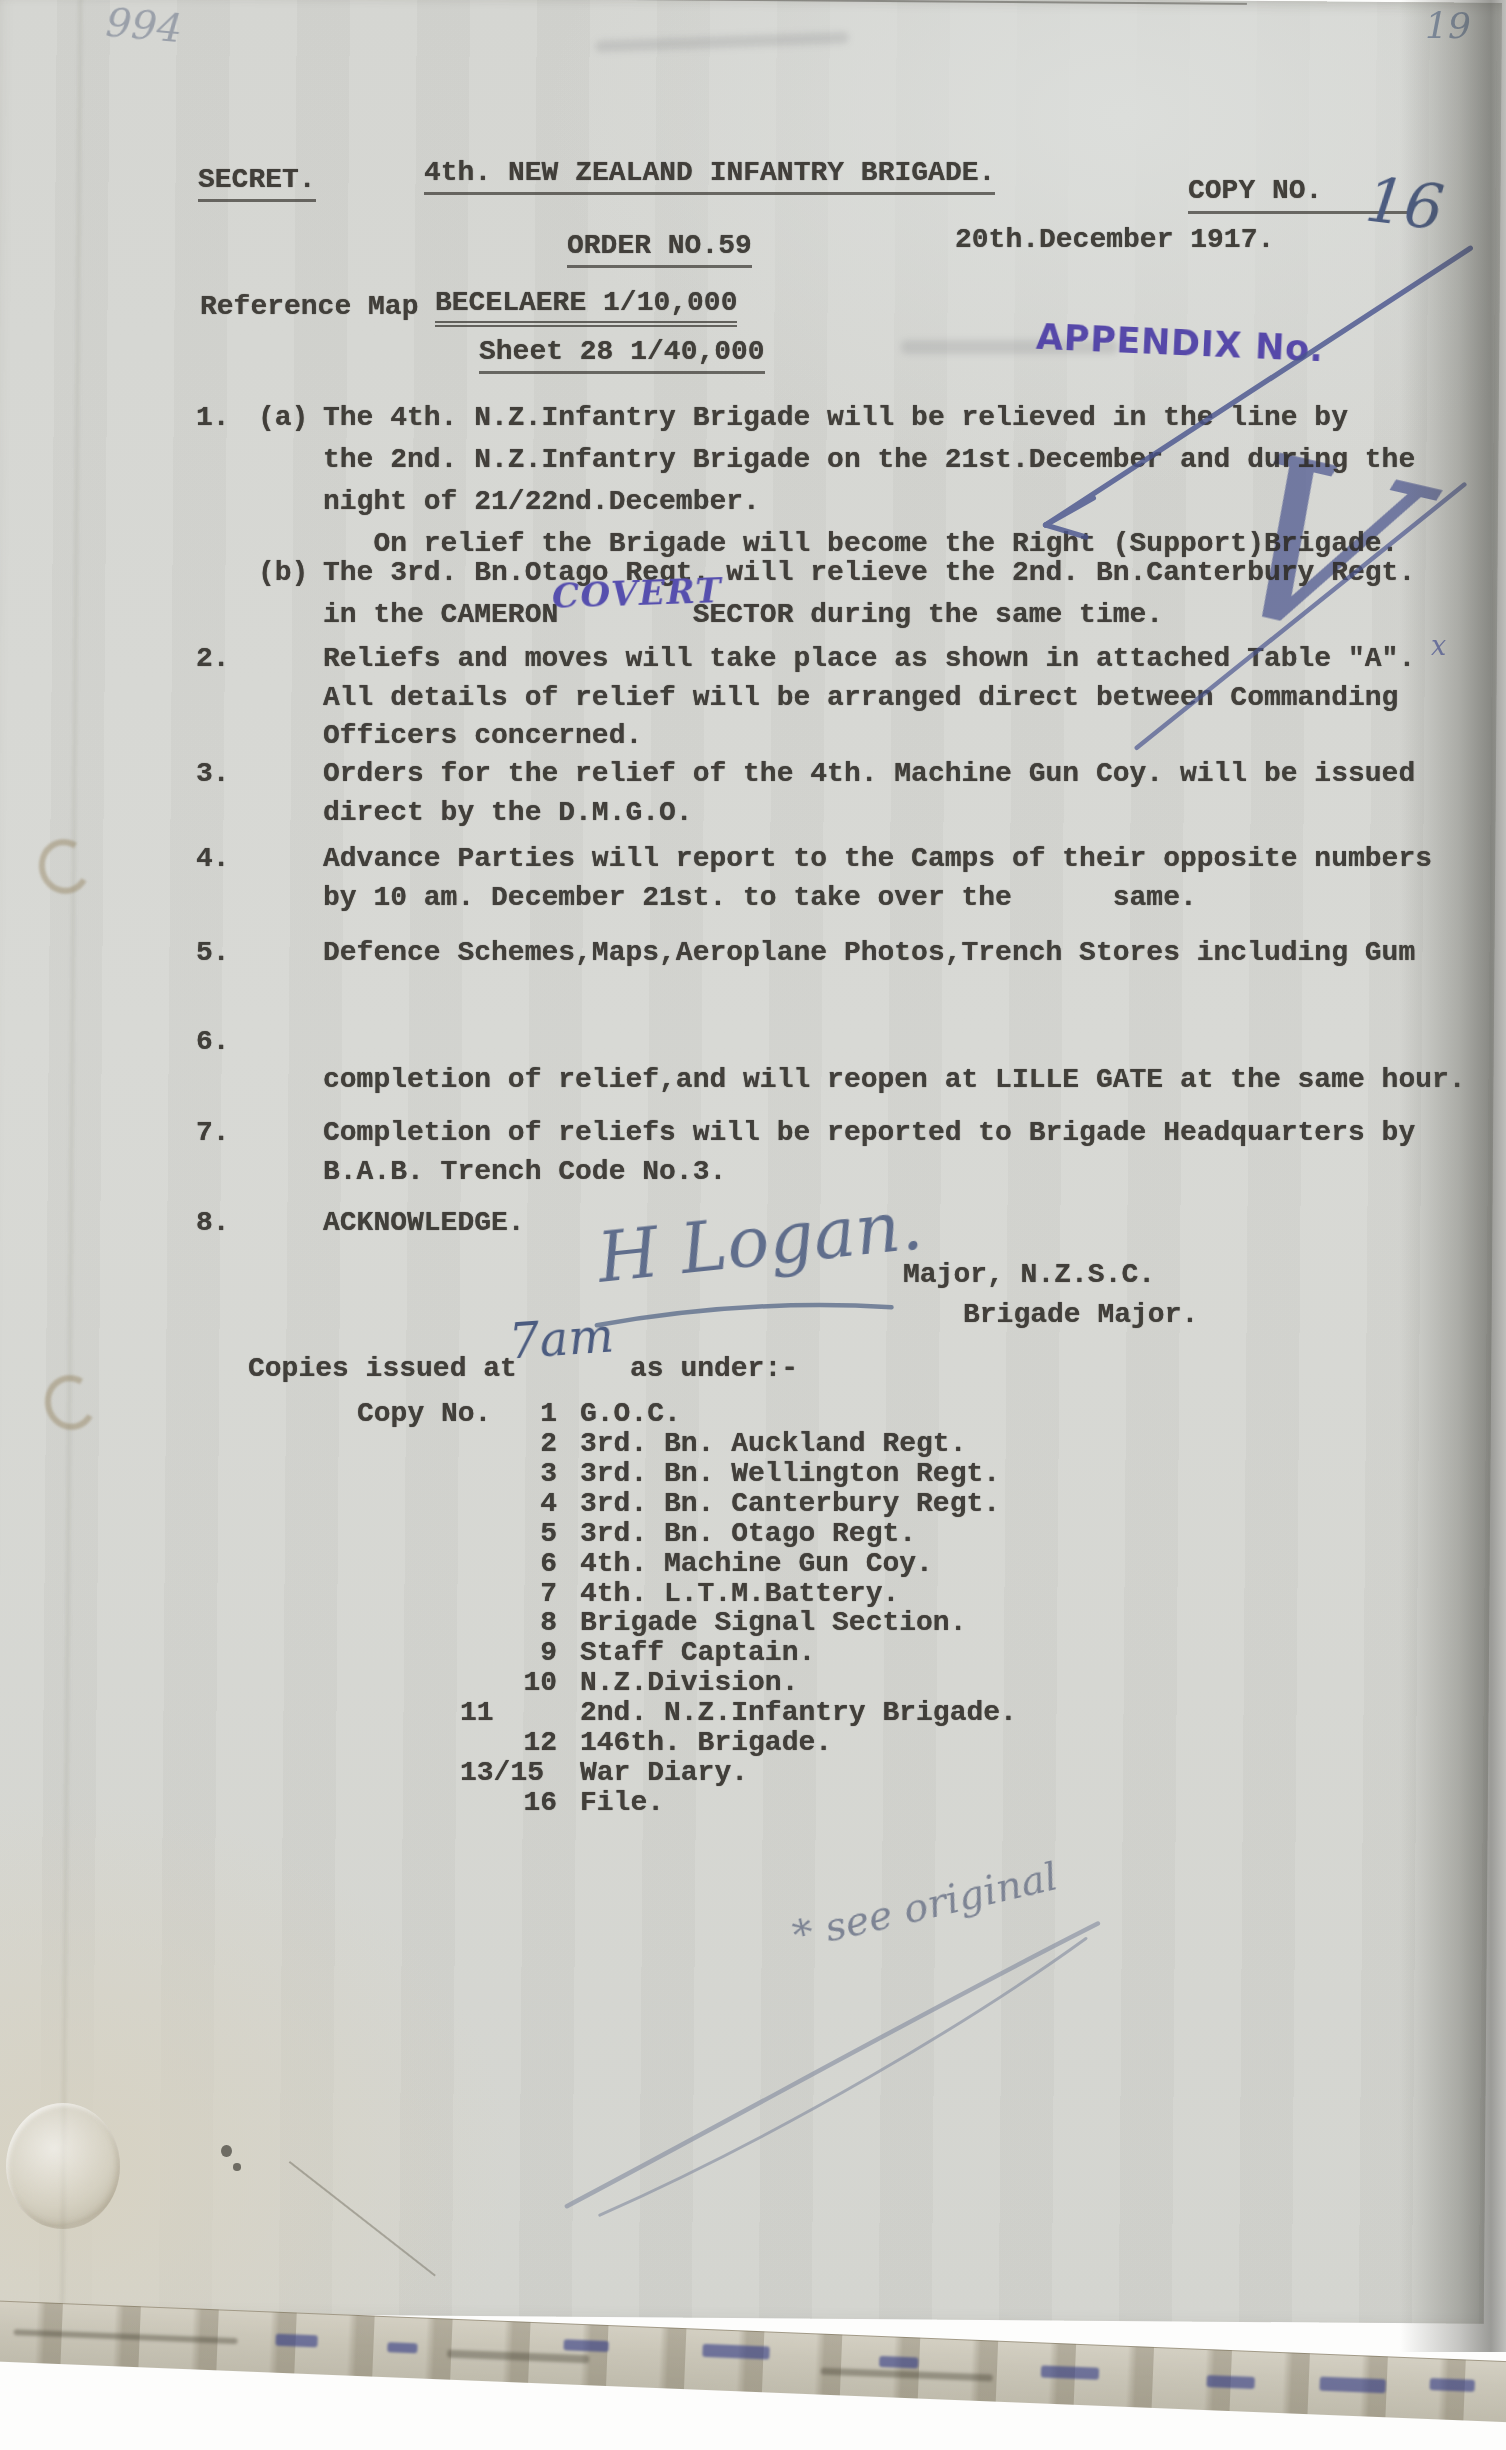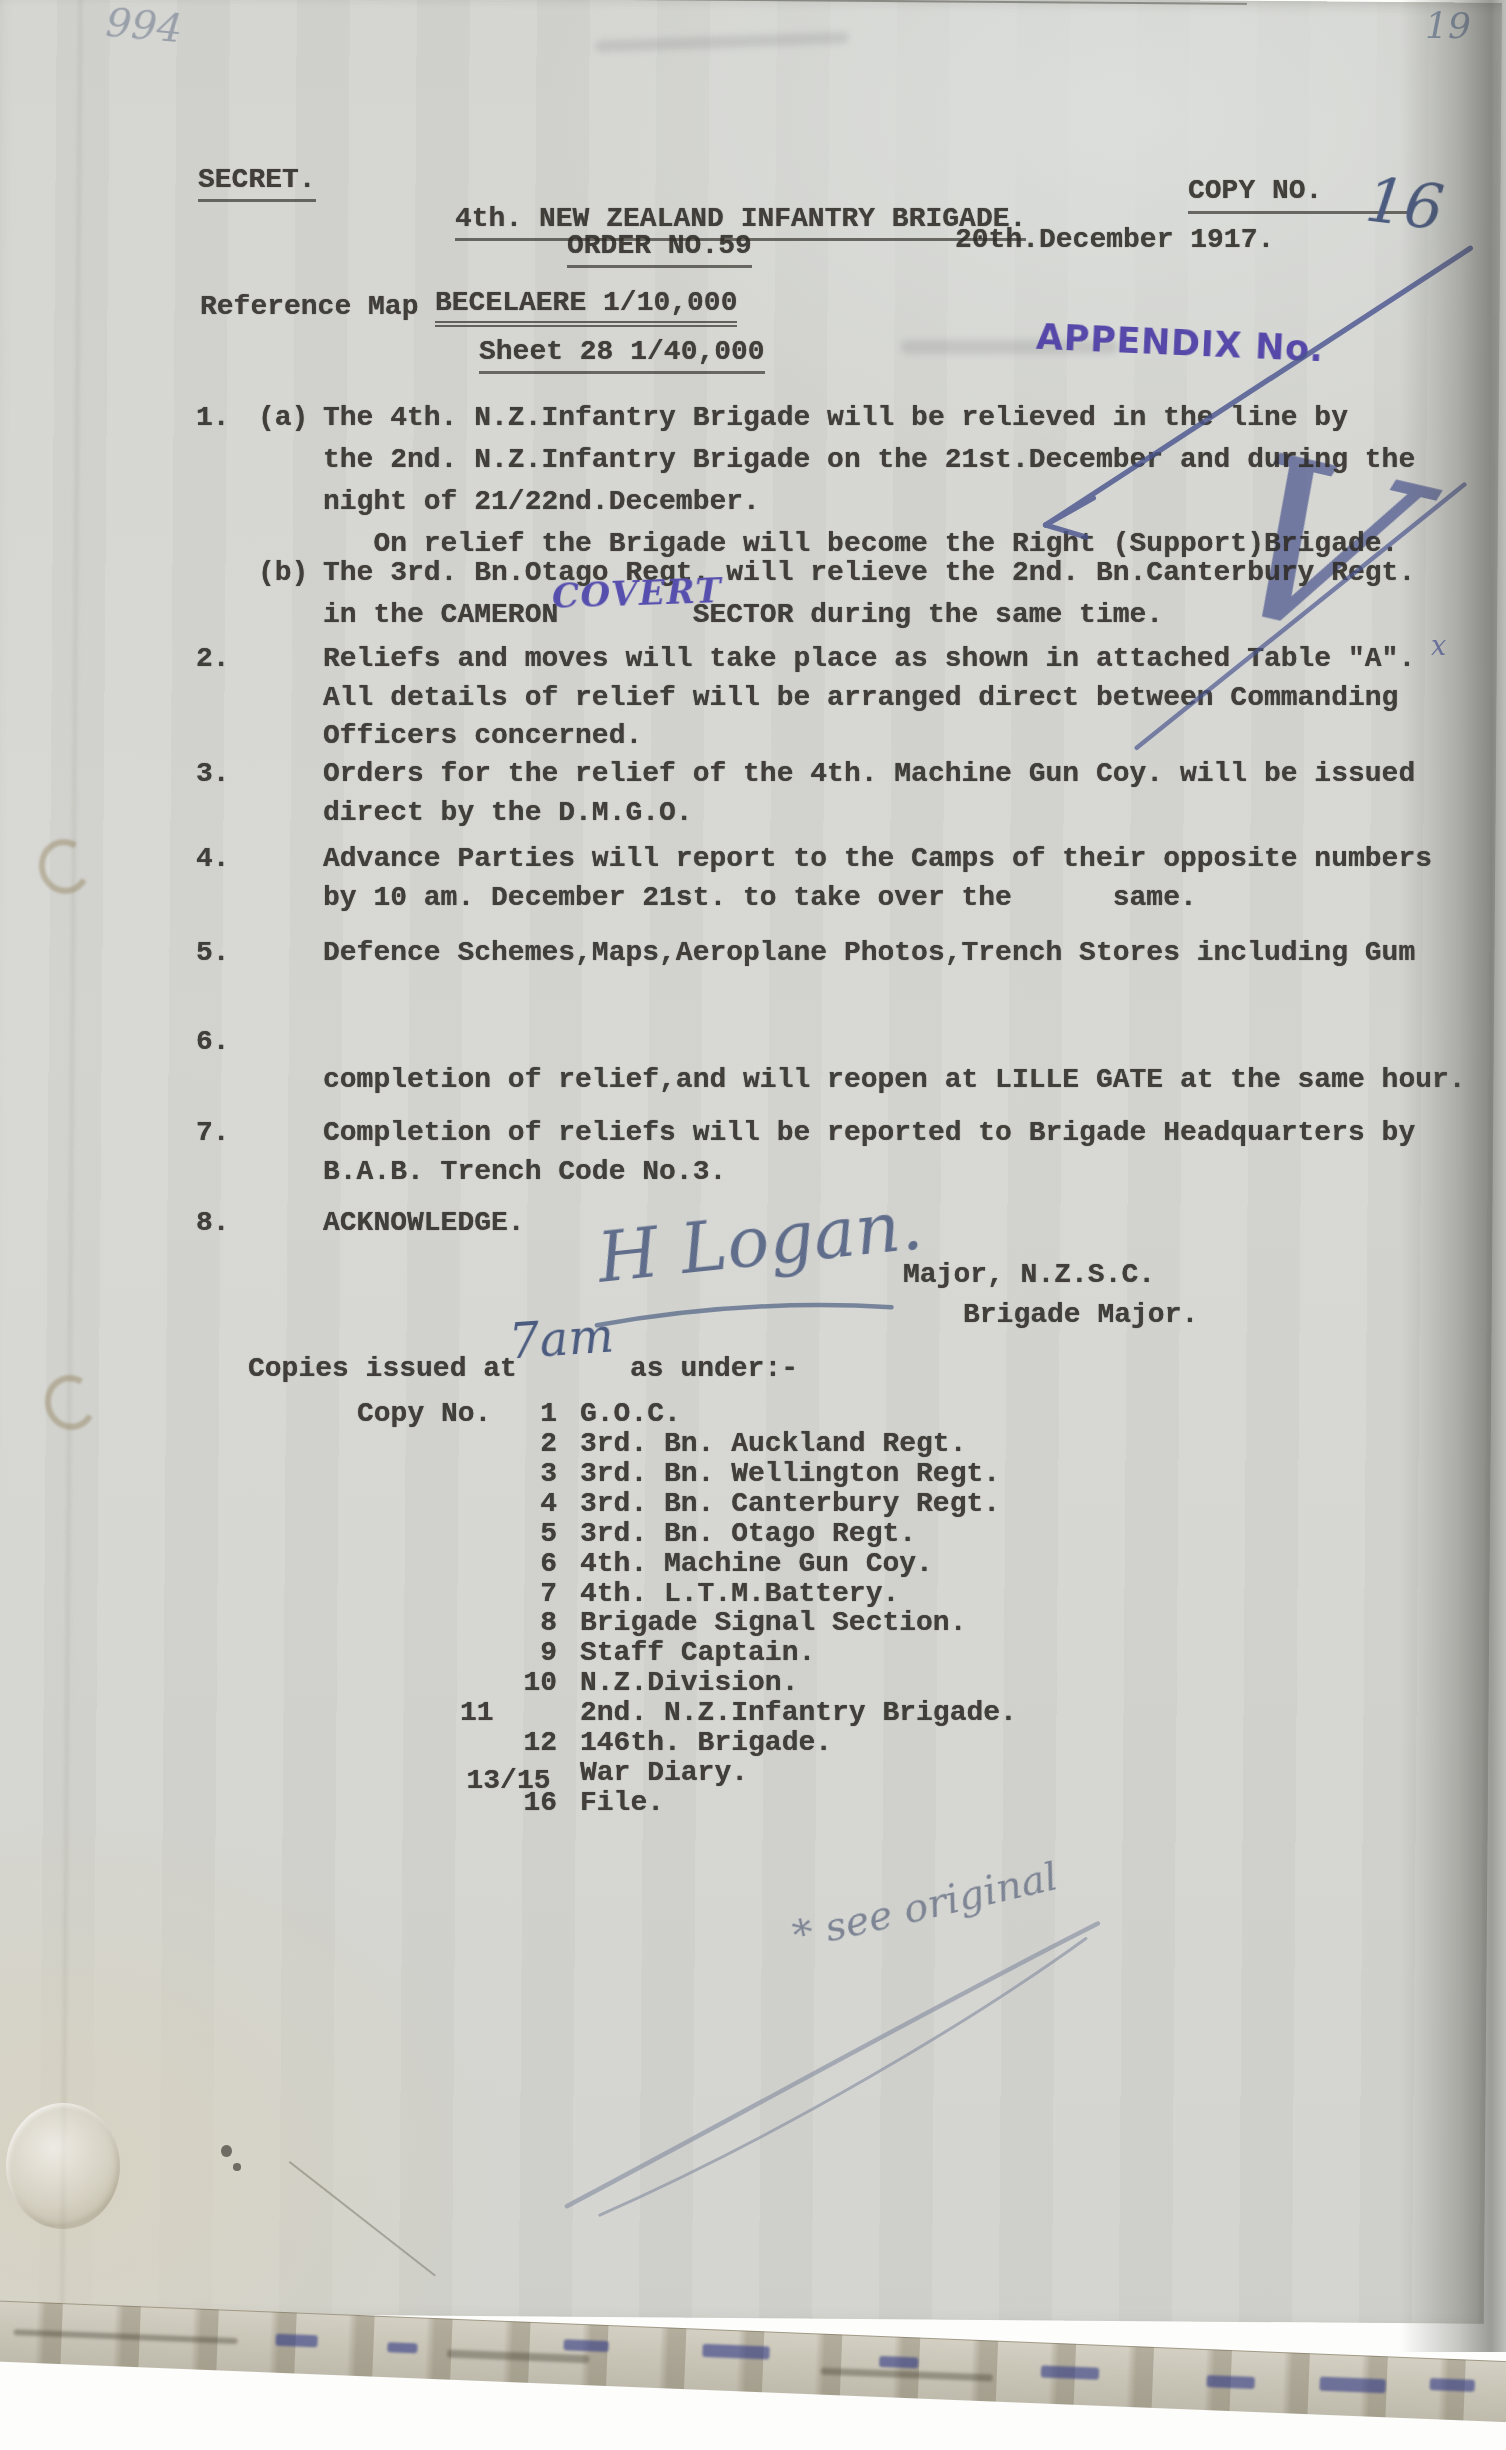--- a/index.html
+++ b/index.html
@@ -69,21 +69,21 @@
   <div class="hole" style="left:45px;top:1375px;"></div>
   <div class="seal"></div>
   <div class="sealdot" style="left:221px;top:2145px;width:10.5px;height:12px;"></div>
   <div class="sealdot" style="left:233px;top:2163px;width:7.5px;height:7.5px;"></div>
   <div class="crease-d"></div>
 
   <div class="pencil" style="left:106px;top:1.5px;font-size:40px;transform:rotate(5deg);opacity:.8;">994</div>
   <div class="pencil" style="left:1425px;top:4.5px;font-size:36px;color:#7787a0;opacity:.85;">19</div>
 
   <div class="t" style="left:198px;top:166px;"><span class="u">SECRET.</span></div>
-  <div class="t" style="left:455px;top:159px;margin-top:46px;"><span class="u">4th. NEW ZEALAND INFANTRY BRIGADE.</span></div>
+  <div class="t" style="left:424px;top:159px;"><span class="u">4th. NEW ZEALAND INFANTRY BRIGADE.</span></div>
   <div class="t" style="left:1188px;top:177px;"><span class="copy-u">COPY NO.</span></div>
   <div class="hw" style="left:1366px;top:168px;font-size:61px;transform:rotate(7deg);">16</div>
   <div class="t" style="left:567px;top:232px;"><span class="u">ORDER NO.59</span></div>
   <div class="t" style="left:955px;top:226px;">20th.December 1917.</div>
   <div class="t" style="left:200px;top:293px;">Reference Map</div>
   <div class="t" style="left:435px;top:289px;"><span class="uu">BECELAERE 1/10,000</span></div>
   <div class="t" style="left:479px;top:338px;"><span class="u">Sheet 28 1/40,000</span></div>
   <div class="stamp" style="left:1036px;top:323px;">APPENDIX No.</div>
   <div class="hw" style="left:1233px;top:419px;font-size:224px;font-weight:400;opacity:.7;transform:rotate(13deg) skewX(-8deg);color:#4a548e;">V</div>
 
@@ -152,21 +152,21 @@
   <div class="t" style="left:460px;top:1609px;width:97px;text-align:right;">8</div>
   <div class="t" style="left:580px;top:1609px;">Brigade Signal Section.</div>
   <div class="t" style="left:460px;top:1639px;width:97px;text-align:right;">9</div>
   <div class="t" style="left:580px;top:1639px;">Staff Captain.</div>
   <div class="t" style="left:460px;top:1669px;width:97px;text-align:right;">10</div>
   <div class="t" style="left:580px;top:1669px;">N.Z.Division.</div>
   <div class="t" style="left:460px;top:1699px;width:97px;text-align:left;">11</div>
   <div class="t" style="left:580px;top:1699px;">2nd. N.Z.Infantry Brigade.</div>
   <div class="t" style="left:460px;top:1729px;width:97px;text-align:right;">12</div>
   <div class="t" style="left:580px;top:1729px;">146th. Brigade.</div>
-  <div class="t" style="left:460px;top:1759px;width:97px;text-align:center;margin-top:8px;">13/15</div>
+  <div class="t" style="left:460px;top:1759px;width:97px;text-align:left;">13/15</div>
   <div class="t" style="left:580px;top:1759px;">War Diary.</div>
   <div class="t" style="left:460px;top:1789px;width:97px;text-align:right;">16</div>
   <div class="t" style="left:580px;top:1789px;">File.</div>
 
   <div class="pencil" style="left:790px;top:1882px;font-size:40px;color:#7d8494;transform:rotate(-13deg);">* see original</div>
 
   <svg class="ink-svg" width="1507" height="2450" viewBox="0 0 2015 3276">
     <g stroke="#49548e" stroke-width="7" fill="none" stroke-linecap="round" opacity="0.8">
       <path d="M1966,332 L1398,702"></path>
       <path d="M1398,702 L1462,666"></path>

